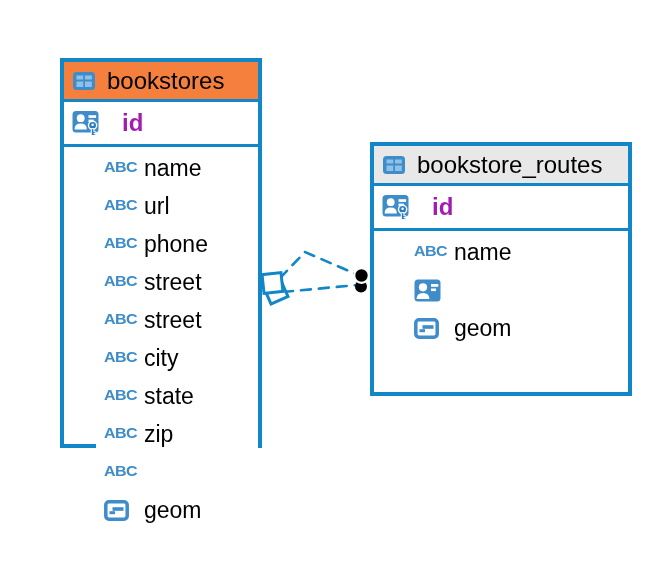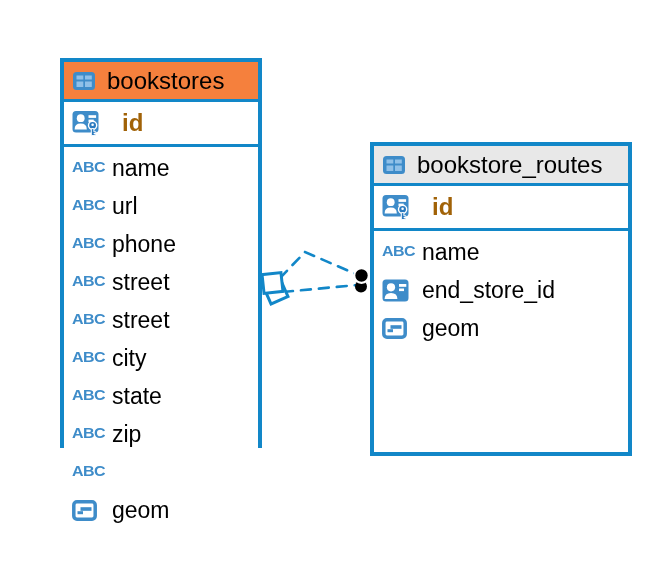--- a/index.html
+++ b/index.html
@@ -16,42 +16,42 @@
   .canvas{position:absolute;inset:0;width:654px;height:570px;background:#fff;}
 
   .erd-table{
     position:absolute;
     background:#fff;
     border:4px solid var(--blue);
     display:flex;flex-direction:column;
     z-index:2;
   }
   .erd-table.bookstores{left:60px;top:58px;width:202px;height:390px;}
-  .erd-table.routes{left:370px;top:142px;width:262px;height:314px;}
+  .erd-table.routes{left:370px;top:142px;width:262px;height:254px;}
 
   .tbl-header{
     height:40px;flex:0 0 40px;
     display:flex;align-items:center;
     padding:0 8px;gap:11px;
     border-bottom:3px solid var(--blue);
     font-size:24px;color:#000;
   }
   .tbl-header.orange{background:var(--orange);}
   .tbl-header.gray{background:var(--gray);}
 
   .pk-row{
     height:45px;flex:0 0 45px;
     display:flex;align-items:center;
     padding:0 8px;gap:10px;
     border-bottom:3px solid var(--blue);
-    font-size:24px;font-weight:700;color:#a16207;
+    font-size:24px;font-weight:700;color:#a21caf;
     background:#fff;
   }
 
-  .fields{display:flex;flex-direction:column;padding-top:2px;}
+  .fields{display:flex;flex-direction:column;padding-top:2px;margin-left:32px;}
   .field-row{
     height:38px;flex:0 0 38px;
     display:flex;align-items:center;
     padding:0 8px;
     font-size:23px;color:#000;
     background:#fff;
   }
   .icon-box{width:40px;flex:0 0 40px;display:flex;align-items:center;justify-content:flex-start;}
 
   .abc{
@@ -216,21 +216,20 @@
       <div class="field-row">
         <span class="icon-box">
           <svg width="27" height="23" viewBox="0 0 27 23">
             <rect x="0.5" y="0.5" width="26" height="22" rx="3.5" fill="#3E8CC9"></rect>
             <circle cx="9" cy="8.3" r="4.1" fill="#fff"></circle>
             <path d="M2.6 20 Q2.6 14 9 14 Q15.4 14 15.4 20 Z" fill="#fff"></path>
             <rect x="17" y="5" width="7.3" height="2.8" fill="#fff"></rect>
             <rect x="17" y="9.5" width="5" height="2.6" fill="#fff"></rect>
           </svg>
         </span>
-        <span>end_store_id</span>
       </div>
       <div class="field-row">
         <span class="icon-box">
           <svg width="25" height="21" viewBox="0 0 25 21">
             <rect x="1.8" y="1.8" width="21.4" height="17.4" rx="3.2" fill="#fff" stroke="#3E8CC9" stroke-width="3.5"></rect>
             <rect x="8.5" y="7.2" width="11" height="3.6" fill="#3E8CC9"></rect>
             <rect x="5.5" y="11.2" width="5.5" height="3" fill="#3E8CC9"></rect>
           </svg>
         </span>
         <span>geom</span>

